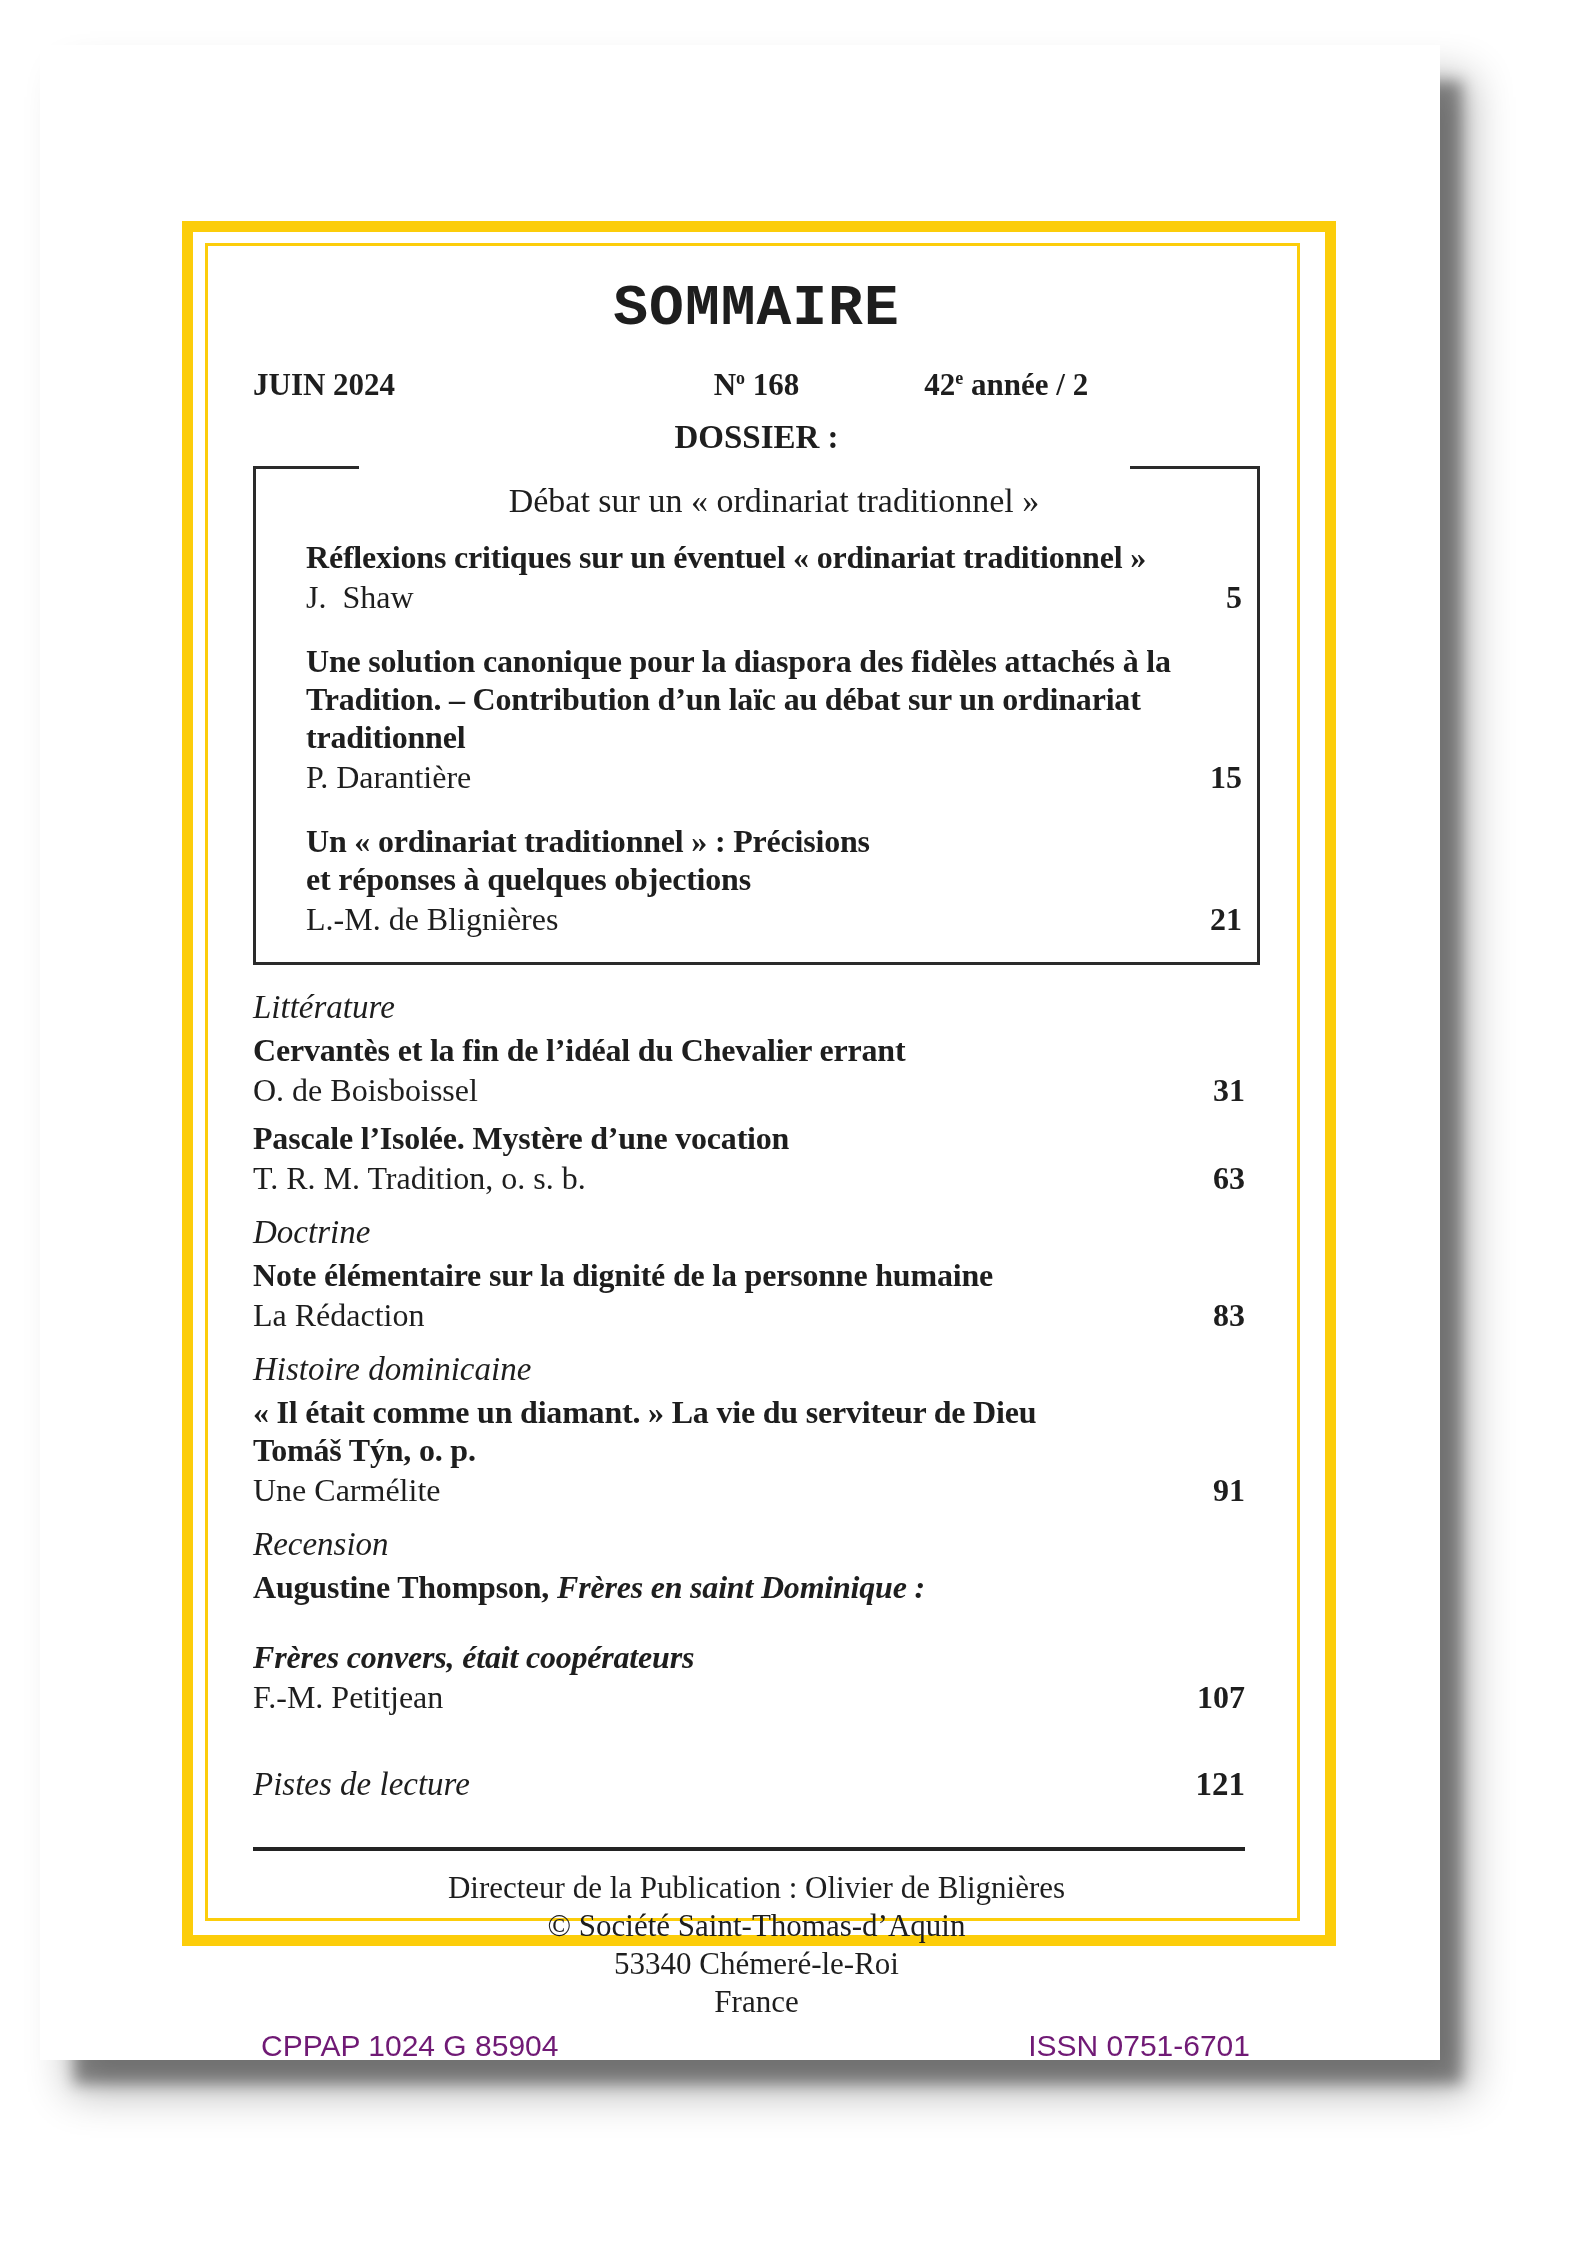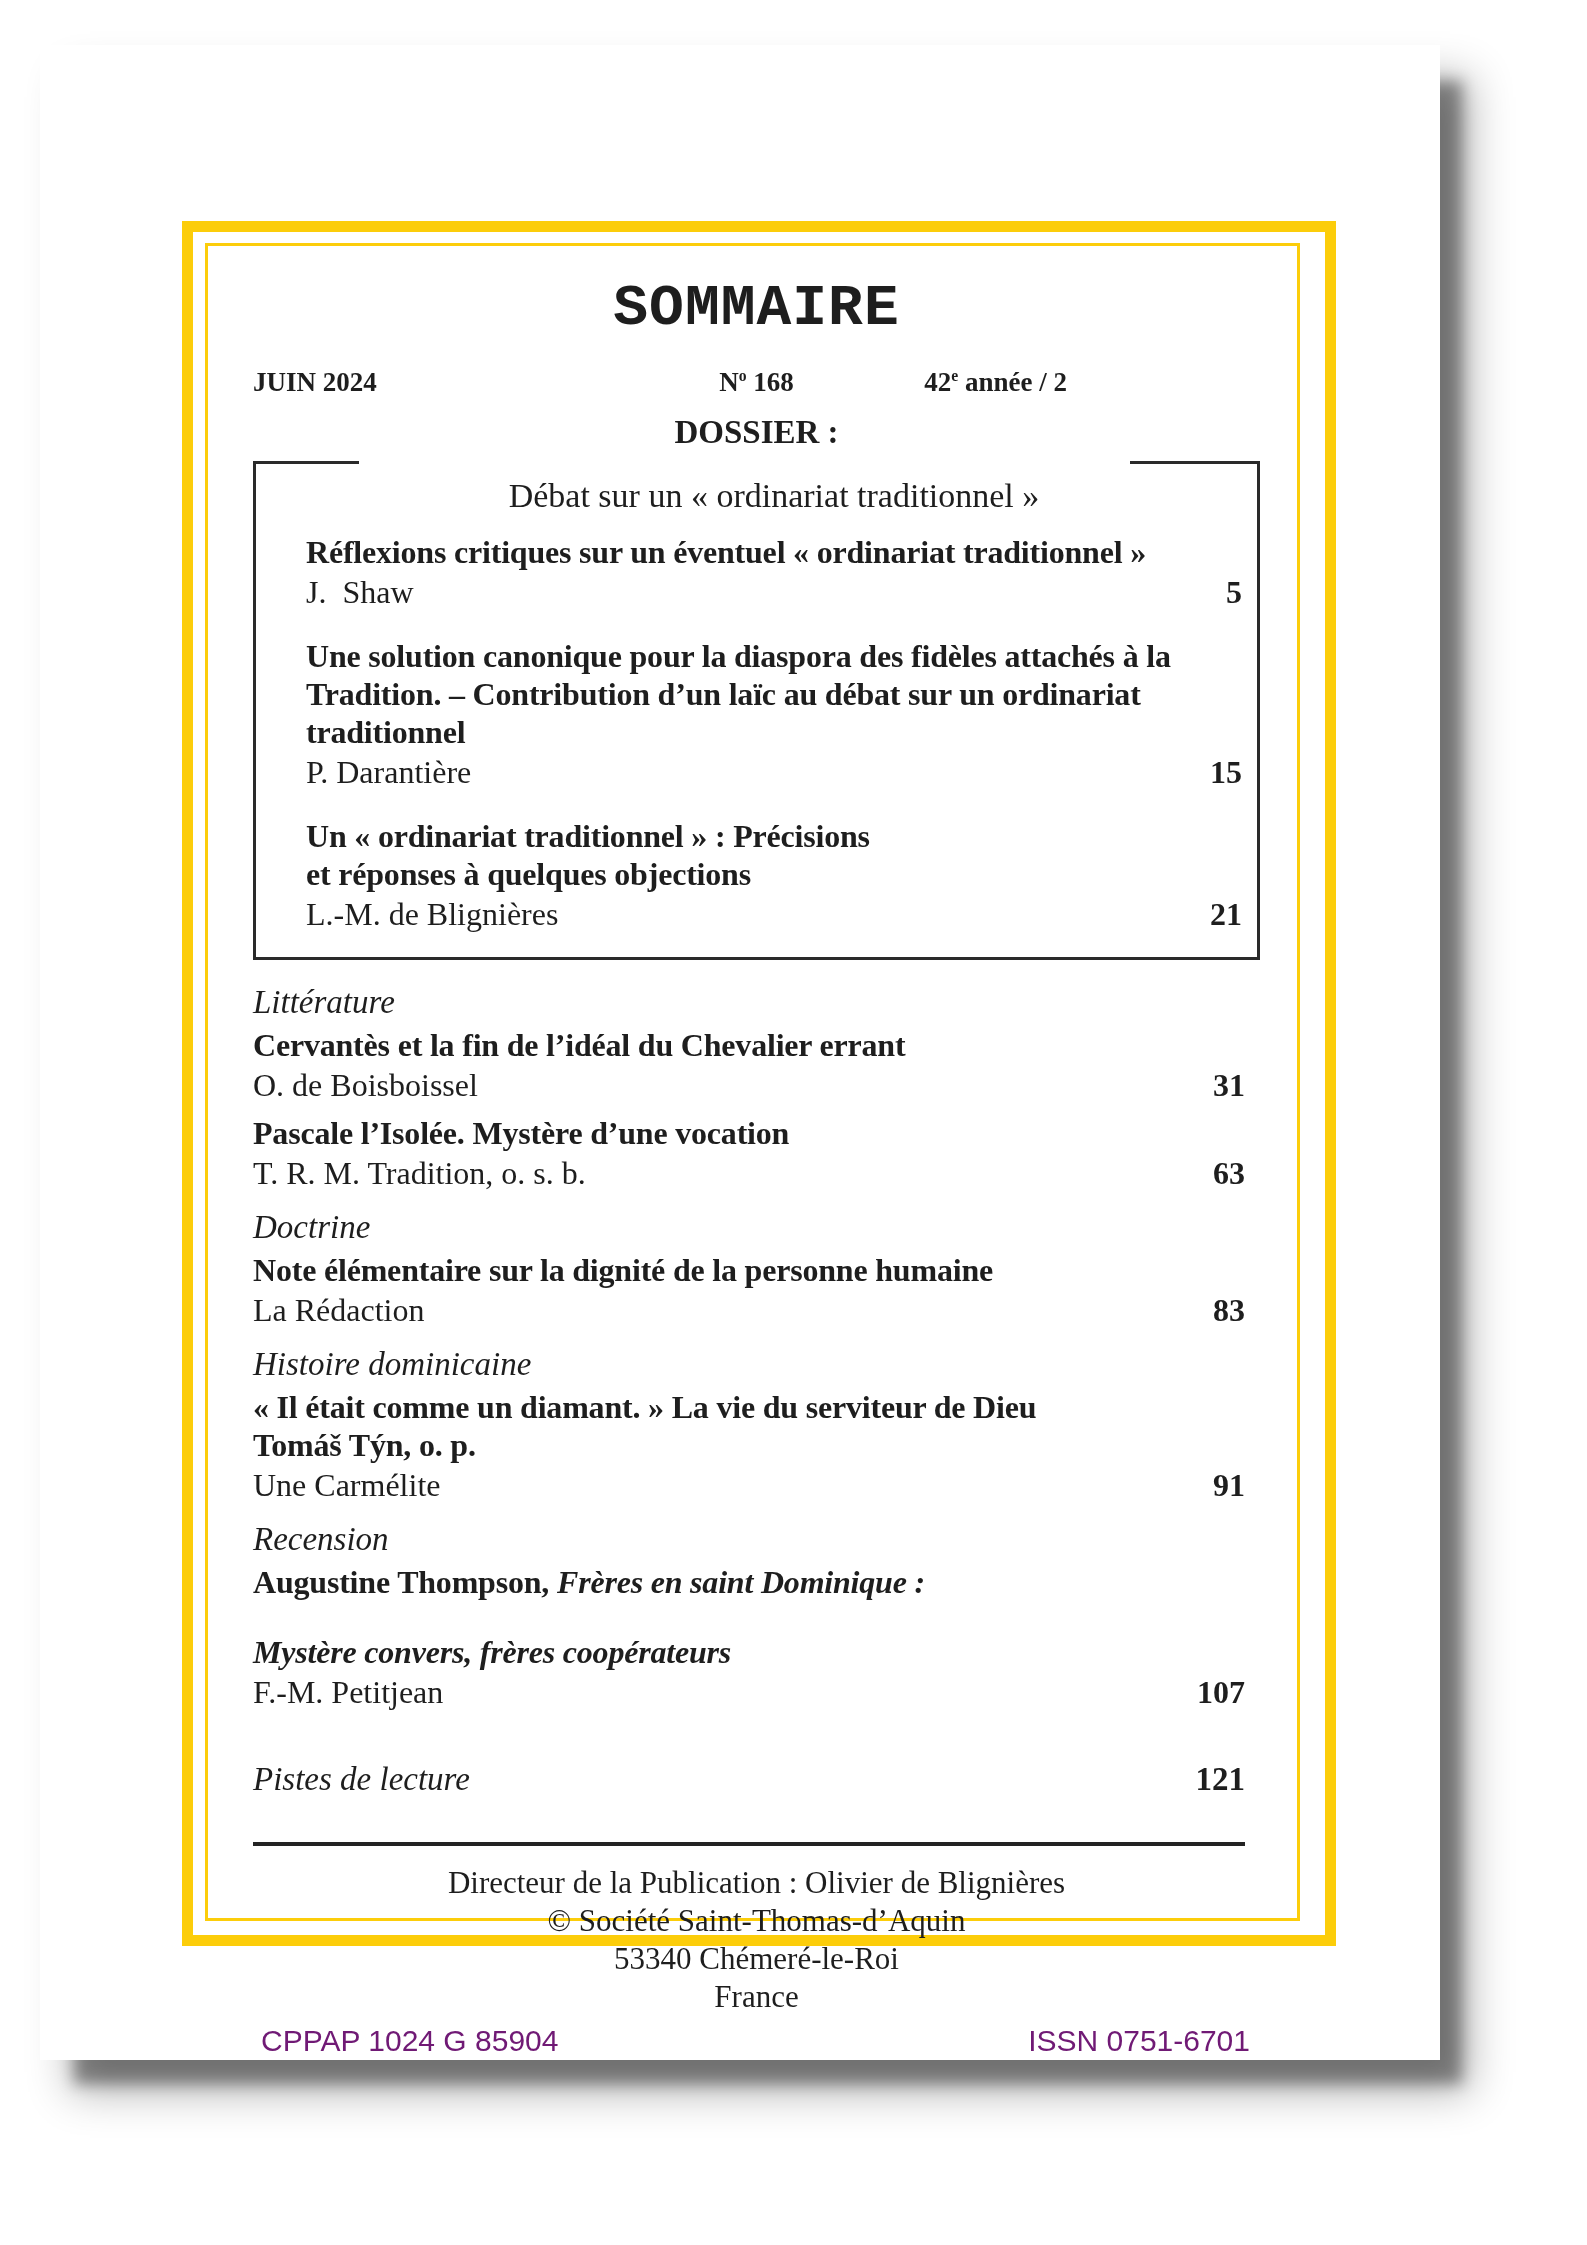--- a/index.html
+++ b/index.html
@@ -32,21 +32,21 @@
   }
   .content{
     position:absolute;left:213px;top:198px;right:180px;
   }
   h1.masthead-title{
     font-size:58px;font-weight:bold;text-align:center;
     margin:34px 0 26px 0;line-height:1.1;letter-spacing:1px;font-family:Liberation Mono, monospace;
   }
   .issue-row{
     display:flex;align-items:baseline;
-    font-size:27px;font-weight:bold;
+    font-size:31px;font-weight:bold;
     margin:0 0 16px 0;
   }
   .issue-row .cell{flex:1;}
   .issue-row .c-left{text-align:left;}
   .issue-row .c-mid{text-align:center;}
   .issue-row .c-right{text-align:left;}
   sup.ord{font-size:58%;vertical-align:super;line-height:0;}
   .dossier-heading{
     text-align:center;font-size:33px;font-weight:bold;
     margin:2px 0 10px 0;
@@ -198,21 +198,21 @@
             <span class="author">Une Carmélite</span>
             <span class="pagenum">91</span>
           </div>
         </div>
       </div>
 
       <div class="section">
         <div class="section-label">Recension</div>
         <div class="entry">
           <div class="title"><span>Augustine Thompson, </span><span class="it">Frères en saint Dominique :</span></div>
-          <div class="title it">Mystère convers, frères coopérateurs</div>
+          <div class="title it">Frères convers, était coopérateurs</div>
           <div class="author-row">
             <span class="author">F.-M. Petitjean</span>
             <span class="pagenum">107</span>
           </div>
         </div>
       </div>
 
     </div>
 
     <div class="pistes-row">

